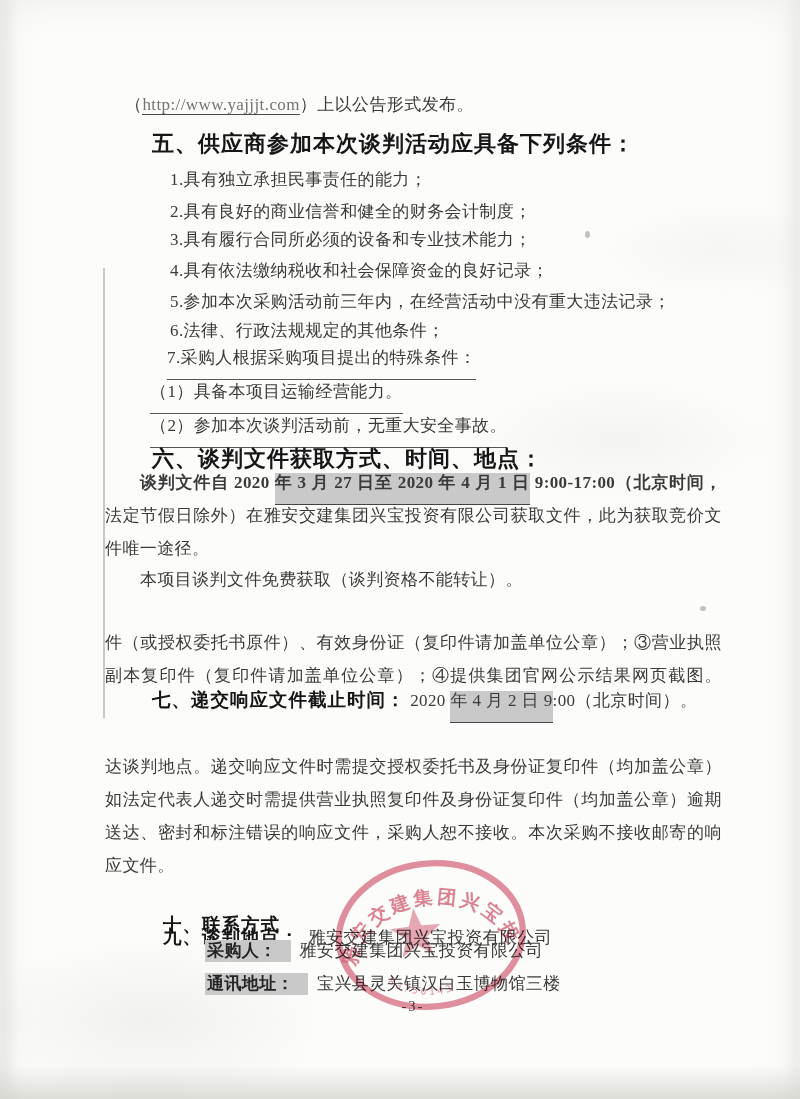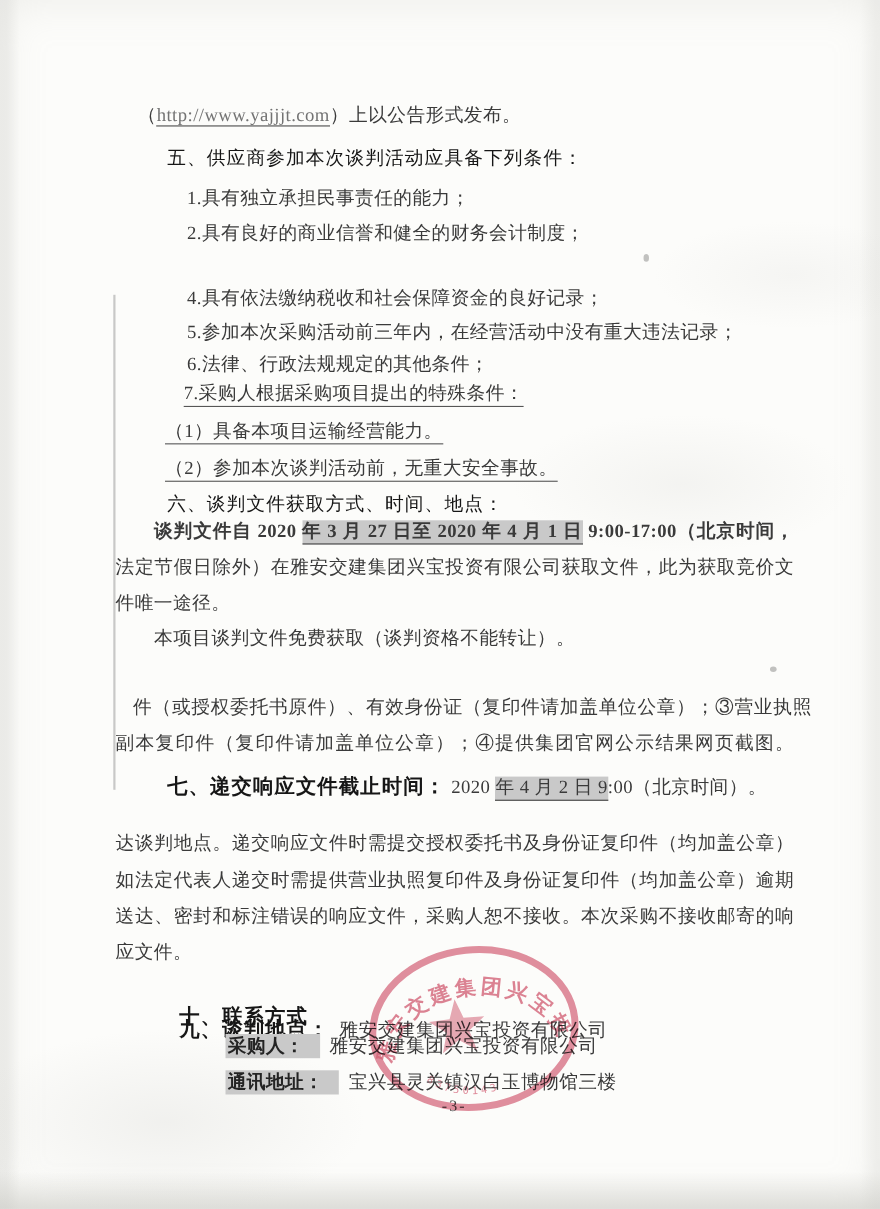--- a/index.html
+++ b/index.html
@@ -17,24 +17,24 @@
     content:"";position:absolute;left:0;right:0;bottom:0;height:34px;
     background:linear-gradient(to bottom,rgba(205,205,200,0),rgba(198,198,192,.5));
     pointer-events:none;
   }
   .page::before{ 
     content:"";position:absolute;top:0;bottom:0;left:0;right:0;
     background:linear-gradient(to right,rgba(215,215,212,.35) 0 6px,rgba(215,215,212,0) 18px,rgba(215,215,212,0) 782px,rgba(221,221,218,.3) 796px);
     pointer-events:none;
   }
   .t{position:absolute;font-size:17px;line-height:24px;color:#3a3a3a;letter-spacing:.4px;white-space:nowrap;}
-  .h{font-weight:400;color:#161616;font-size:17px;letter-spacing:1px;}
+  .h{font-weight:700;color:#161616;font-size:22px;letter-spacing:1px;}
   .w{white-space:normal;width:617px;text-align:justify;}
   .jl{text-align-last:justify;}
-  .u{border-bottom:1.2px solid #565656;padding-bottom:2px;}
+  .u{border-bottom:1.2px solid #565656;padding-bottom:12px;}
   .url{color:#737373;text-decoration:none;border-bottom:1.2px solid #4a4a4a;cursor:pointer;}
   .hl{background:#c9c9c9;}
   .hl.u{border-bottom:1.2px solid #444;}
   .lbl{background:#c9c9c9;font-weight:600;color:#242424;padding:1px 14px 2px 2px;}
   .val{margin-left:9px;}
   .b{font-weight:700;color:#161616;font-size:18.5px;letter-spacing:1px;}
   .scan-vline{position:absolute;left:103px;top:268px;width:1.6px;height:450px;background:#9d9d9d;opacity:.55;}
   .speck{position:absolute;background:#9a9a98;border-radius:50%;opacity:.6;}
   .pagenum{position:absolute;top:998px;left:368px;width:90px;text-align:center;font-size:14.5px;color:#4a4a4a;letter-spacing:2px;}
   .stamp{position:absolute;left:333px;top:858px;width:196px;height:158px;
@@ -55,38 +55,39 @@
   <div class="speck" style="left:585px;top:231px;width:5px;height:7px;"></div>
   <div class="speck" style="left:700px;top:606px;width:6px;height:5px;"></div>
 
   <div class="t" style="top:93px;left:125px;">
     <span>（</span><a class="url">http://www.yajjjt.com</a><span>）上以公告形式发布。</span>
   </div>
 
   <div class="t h" style="top:132px;left:152px;">五、供应商参加本次谈判活动应具备下列条件：</div>
   <div class="t" style="top:168px;left:170px;">1.具有独立承担民事责任的能力；</div>
   <div class="t" style="top:200px;left:170px;">2.具有良好的商业信誉和健全的财务会计制度；</div>
+  <div class="t" style="top:228px;left:170px;">3.具有履行合同所必须的设备和专业技术能力；</div>
   <div class="t" style="top:259px;left:170px;">4.具有依法缴纳税收和社会保障资金的良好记录；</div>
   <div class="t" style="top:290px;left:170px;">5.参加本次采购活动前三年内，在经营活动中没有重大违法记录；</div>
   <div class="t" style="top:319px;left:170px;">6.法律、行政法规规定的其他条件；</div>
   <div class="t" style="top:346px;left:167px;"><span class="u">7.采购人根据采购项目提出的特殊条件：</span></div>
   <div class="t" style="top:380px;left:150px;text-align:center;"><span class="u">（1）具备本项目运输经营能力。</span></div>
   <div class="t" style="top:414px;left:150px;"><span class="u">（2）参加本次谈判活动前，无重大安全事故。</span></div>
 
   <div class="t h" style="top:447px;left:152px;">六、谈判文件获取方式、时间、地点：</div>
   <div class="t w jl" style="top:471px;left:105px;text-indent:35px;font-weight:bold;">
     <span>谈判文件自 2020 </span><span class="hl u">年 3 月 27 日至 2020 年 4 月 1 日</span><span> 9:00-17:00（北京时间，</span>
   </div>
   <div class="t w jl" style="top:504px;left:105px;">法定节假日除外）在雅安交建集团兴宝投资有限公司获取文件，此为获取竞价文</div>
   <div class="t" style="top:537px;left:105px;">件唯一途径。</div>
   <div class="t" style="top:568px;left:140px;">本项目谈判文件免费获取（谈判资格不能转让）。</div>
-  <div class="t w jl" style="top:631px;left:105px;padding-left:16px;">件（或授权委托书原件）、有效身份证（复印件请加盖单位公章）；③营业执照</div>
+  <div class="t w jl" style="top:631px;left:105px;">件（或授权委托书原件）、有效身份证（复印件请加盖单位公章）；③营业执照</div>
   <div class="t w jl" style="top:664px;left:105px;">副本复印件（复印件请加盖单位公章）；④提供集团官网公示结果网页截图。</div>
 
-  <div class="t" style="top:688px;left:152px;margin-top:16px;">
+  <div class="t" style="top:688px;left:152px;">
     <span class="b">七、递交响应文件截止时间：</span>
     <span>2020 </span><span class="hl u">年 4 月 2 日 9</span><span>:00（北京时间）。</span>
   </div>
 
   <div class="t w jl" style="top:755px;left:105px;">达谈判地点。递交响应文件时需提交授权委托书及身份证复印件（均加盖公章）</div>
   <div class="t w jl" style="top:788px;left:105px;">如法定代表人递交时需提供营业执照复印件及身份证复印件（均加盖公章）逾期</div>
   <div class="t w jl" style="top:821px;left:105px;">送达、密封和标注错误的响应文件，采购人恕不接收。本次采购不接收邮寄的响</div>
   <div class="t" style="top:854px;left:105px;">应文件。</div>
 
   <div class="t" style="top:877px;left:163px;margin-top:48px;">

